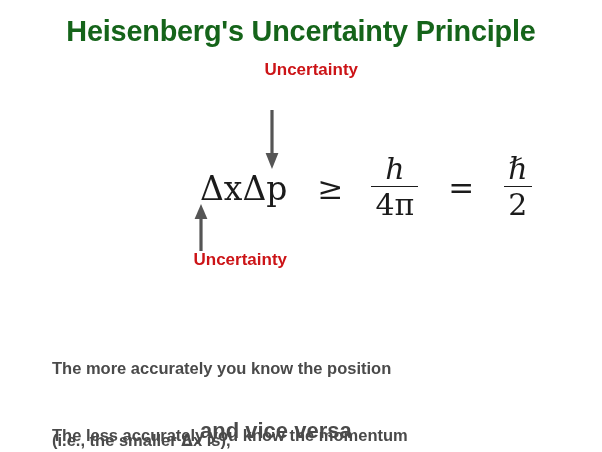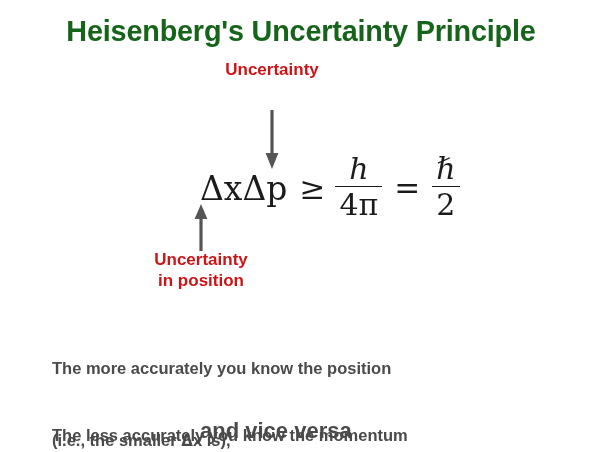--- a/index.html
+++ b/index.html
@@ -40,21 +40,21 @@
   }
 
   
   .callout {
     position: absolute;
     color: #cc1417;
     font-family: "Liberation Sans", sans-serif;
     font-weight: bold;
     font-size: 17px;
     line-height: 21px;
-    text-align: center;
+    text-align: right;
     white-space: nowrap;
   }
   .callout .l2 { display: block; }
 
   #callout-momentum {
     left: 186px;
     top: 59px;
     width: 172px;
   }
   #callout-position {
@@ -77,20 +77,21 @@
     position: absolute;
     left: 200px;
     top: 150px;
     height: 76px;
     display: flex;
     align-items: center;
     color: #1b1b1b;
     font-family: "DejaVu Serif", "Liberation Serif", serif;
     font-size: 33px;
     white-space: nowrap;
+    gap: 18px;
   }
   .eq-part {
     display: inline-block;
   }
   .eq-lhs {
     font-style: italic;
     letter-spacing: 0px;
   }
   .eq-lhs .delta {
     font-style: normal;
@@ -201,21 +202,20 @@
 
   <div class="arrow" id="arrow-position">
     <svg width="20" height="50" viewBox="0 0 20 50">
       <line x1="10" y1="48" x2="10" y2="13" stroke="#555555" stroke-width="3.2"></line>
       <polygon points="10,1 3.6,16 16.4,16" fill="#555555"></polygon>
     </svg>
   </div>
 
   <div class="callout" id="callout-position">
     <span>Uncertainty</span>
-    <span class="l2">in position</span>
   </div>
 
   <div class="body-text" id="para-1">
     <div>The more accurately you know the position</div>
     <div><span>(i.e., the smaller </span><span class="delta-inline">Δ</span><span>x is),</span></div>
   </div>
 
   <div class="body-text" id="para-2">
     <div>The less accurately you know the momentum</div>
     

